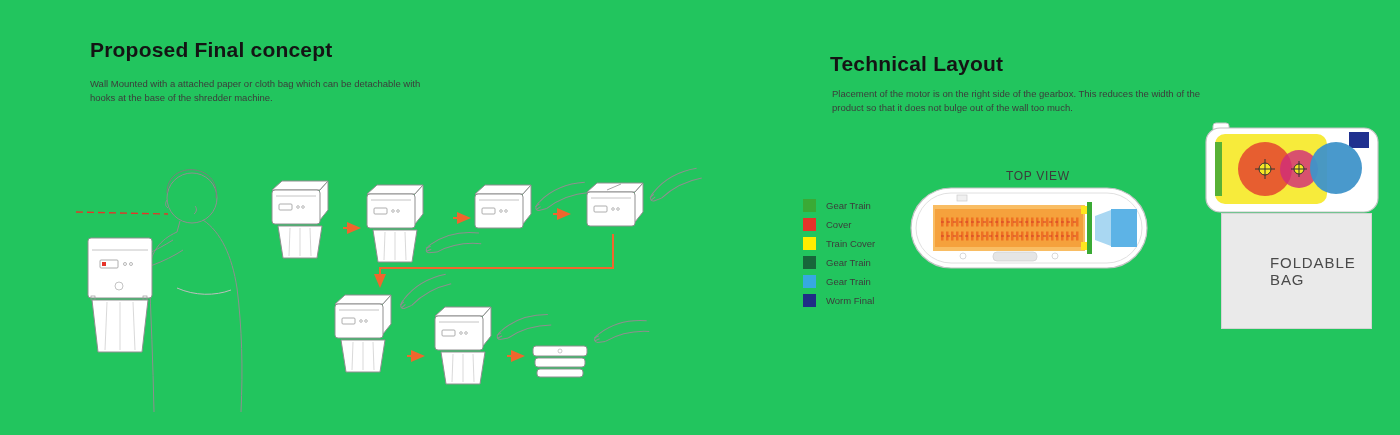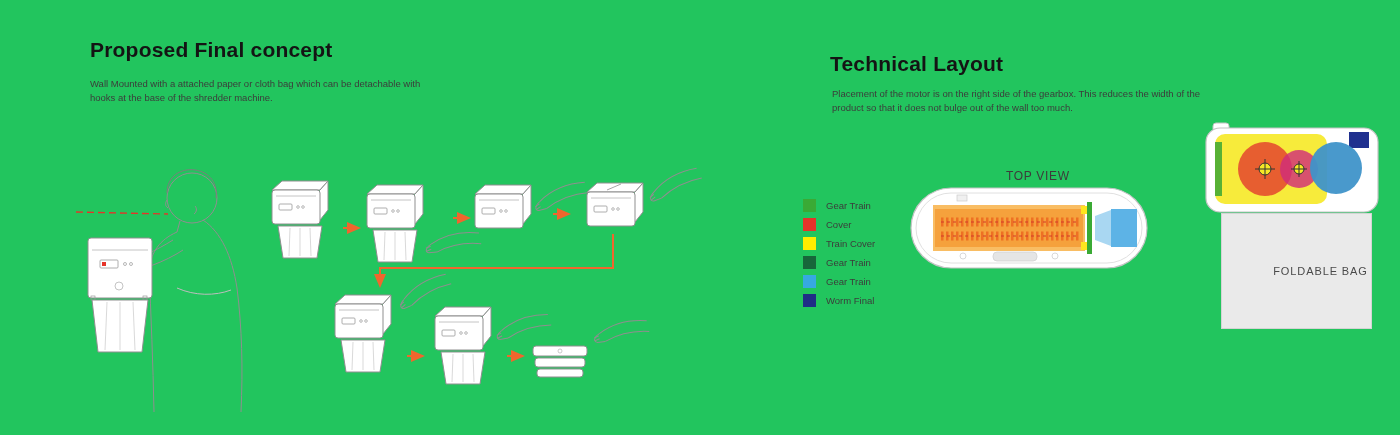--- a/index.html
+++ b/index.html
@@ -30,21 +30,21 @@
     letter-spacing:0.7px; color:#3c3c3b;
   }
 
   .abs-svg { position:absolute; }
 
   .bag-box {
     position:absolute; left:1221px; top:213px; width:151px; height:116px;
     background:#eaeaea; border:1px solid #d4d4d4;
     display:flex; align-items:center; justify-content:center;
   }
-  .bag-label { font-size:11px; letter-spacing:0.9px; color:#4a4a4a;padding-left:48px; }
+  .bag-label { font-size:15px; letter-spacing:0.9px; color:#4a4a4a;padding-left:48px; }
 </style>
 </head>
 <body>
 
 <div class="page">
 
   <div id="concept-title" class="section-title">Proposed Final concept</div>
   <div id="concept-desc" class="section-desc">Wall Mounted with a attached paper or cloth bag which can be detachable with hooks at the base of the shredder machine.</div>
 
   <svg class="abs-svg" style="left:55px; top:148px;" width="665" height="270" viewBox="0 0 665 270">

